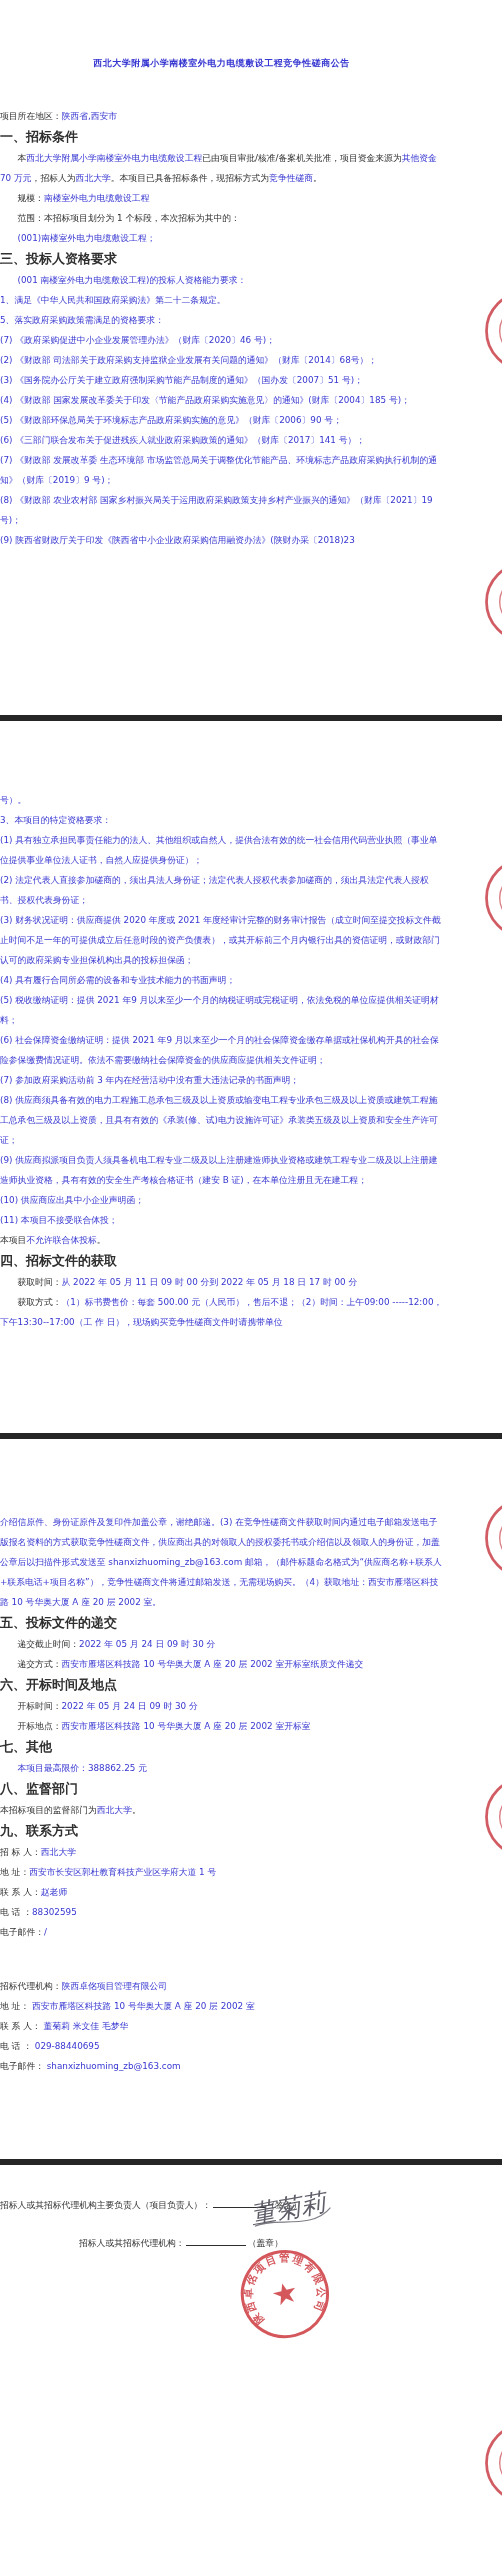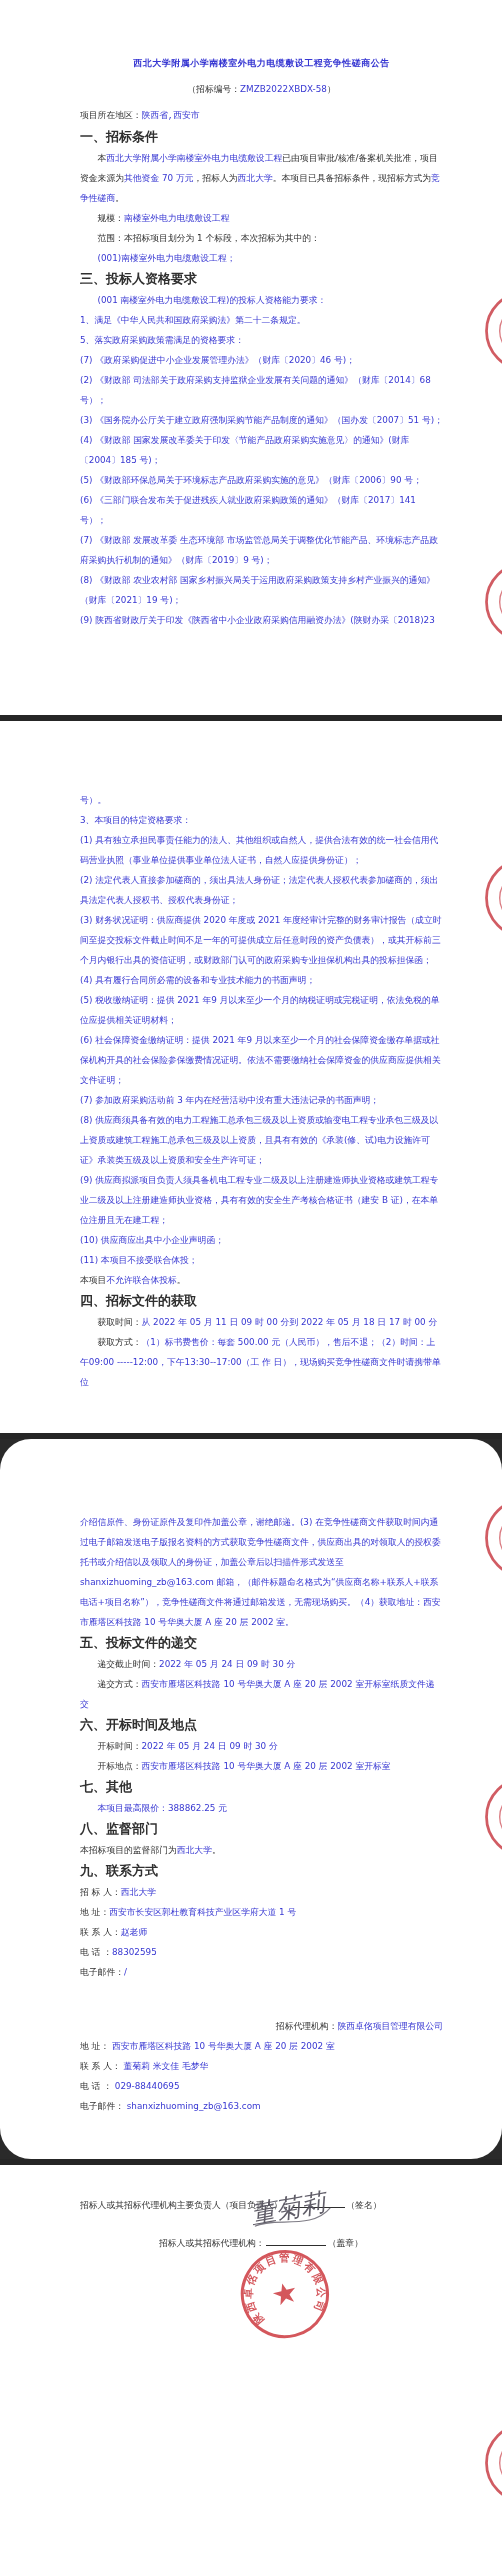--- a/index.html
+++ b/index.html
@@ -1,44 +1,43 @@
 <!DOCTYPE html>
 <html style="font-size:8.8px"><head>
 <meta charset="utf-8">
 <style>
   html,body{margin:0;padding:0;background:#2a2a2a;}
   .doc{position:relative;width:502px;height:2576px;margin:0;background:#2a2a2a;overflow:hidden;
        font-family:"DejaVu Sans",sans-serif;}
   .page{width:502px;background:#ffffff;box-sizing:border-box;
-        padding-left:80px;padding-right:59px;overflow:hidden;
+        padding-right:59px;overflow:hidden;
         font-size:8.8px;line-height:20px;color:#303030;}
   .page-sep{width:502px;height:6px;background:#262626;}
   .line{min-height:20px;}
   .t-title{font-weight:bold;text-align:center;font-size:9px;line-height:24px;letter-spacing:0.5px;}
   .t-subtitle{text-align:center;margin-top:4.4px;}
   .t-heading{font-weight:bold;color:#141414;font-size:13px;line-height:22px;}
   .indent{text-indent:17.5px;}
-  .mt-lg{margin-top:7px;font-family:Liberation Mono, monospace;}
-  .gap-top{margin-top:34px;text-align:right;}
+  .mt-lg{margin-top:31px;}
+  .gap-top{margin-top:34px;}
   .sig-1{margin-top:30px;}
   .sig-2{margin-top:18px;padding-left:79px;}
   .c-k{color:#303030;}
   .c-b{color:#3737d2;}
   .blank{display:inline-block;height:9.9px;border-bottom:0.8px solid #2e2e2e;margin:0 1.6px;vertical-align:baseline;}
   .edge-seal{position:absolute;left:481px;}
   .company-seal{position:absolute;left:237px;top:2245px;transform:rotate(-14deg);}
   .signature{position:absolute;left:247px;top:2177px;}
 </style>
 </head>
 <body>
 
 <div class="doc">
   <section class="page" style="height: 715px; padding-top: 51px;">
       <div class="line t-title"><span class="c-b">西北大学附属小学南楼室外电力电缆敷设工程竞争性磋商公告</span></div>
-      <div class="line t-subtitle"><span class="c-k">（招标编号：</span><span class="c-b">ZMZB2022XBDX-58</span><span class="c-k">）</span></div>
       <div class="line mt-lg"><span class="c-k">项目所在地区：</span><span class="c-b">陕西省,西安市</span></div>
       <div class="line t-heading"><span class="c-k">一、招标条件</span></div>
       <div class="line indent"><span class="c-k">本</span><span class="c-b">西北大学附属小学南楼室外电力电缆敷设工程</span><span class="c-k">已由项目审批/核准/备案机关批准，项目资金来源为</span><span class="c-b">其他资金 70 万元</span><span class="c-k">，招标人为</span><span class="c-b">西北大学</span><span class="c-k">。本项目已具备招标条件，现招标方式为</span><span class="c-b">竞争性磋商</span><span class="c-k">。</span></div>
       <div class="line indent"><span class="c-k">规模：</span><span class="c-b">南楼室外电力电缆敷设工程</span></div>
       <div class="line indent"><span class="c-k">范围：本招标项目划分为 1 个标段，本次招标为其中的：</span></div>
       <div class="line indent"><span class="c-b">(001)南楼室外电力电缆敷设工程；</span></div>
       <div class="line t-heading"><span class="c-k">三、投标人资格要求</span></div>
       <div class="line indent"><span class="c-b">(001 南楼室外电力电缆敷设工程)的投标人资格能力要求：</span></div>
       <div class="line"><span class="c-b">1、满足《中华人民共和国政府采购法》第二十二条规定。</span></div>
       <div class="line"><span class="c-b">5、落实政府采购政策需满足的资格要求：</span></div>
@@ -66,21 +65,21 @@
       <div class="line"><span class="c-b">(8) 供应商须具备有效的电力工程施工总承包三级及以上资质或输变电工程专业承包三级及以上资质或建筑工程施工总承包三级及以上资质，且具有有效的《承装(修、试)电力设施许可证》承装类五级及以上资质和安全生产许可证；</span></div>
       <div class="line"><span class="c-b">(9) 供应商拟派项目负责人须具备机电工程专业二级及以上注册建造师执业资格或建筑工程专业二级及以上注册建造师执业资格，具有有效的安全生产考核合格证书（建安 B 证)，在本单位注册且无在建工程；</span></div>
       <div class="line"><span class="c-b">(10) 供应商应出具中小企业声明函；</span></div>
       <div class="line"><span class="c-b">(11) 本项目不接受联合体投；</span></div>
       <div class="line"><span class="c-k">本项目</span><span class="c-b">不允许联合体投标</span><span class="c-k">。</span></div>
       <div class="line t-heading"><span class="c-k">四、招标文件的获取</span></div>
       <div class="line indent"><span class="c-k">获取时间：</span><span class="c-b">从 2022 年 05 月 11 日 09 时 00 分到 2022 年 05 月 18 日 17 时 00 分</span></div>
       <div class="line indent"><span class="c-k">获取方式：</span><span class="c-b">（1）标书费售价：每套 500.00 元（人民币），售后不退；（2）时间：上午09:00 -----12:00，下午13:30--17:00（工 作 日），现场购买竞争性磋商文件时请携带单位</span></div>
     </section>
   <div class="page-sep"></div>
-  <section class="page" style="height: 720px; padding-top: 73px; border-radius: 31px;">
+  <section class="page" style="height: 720px; padding-top: 73px;">
       <div class="line"><span class="c-b">介绍信原件、身份证原件及复印件加盖公章，谢绝邮递。(3) 在竞争性磋商文件获取时间内通过电子邮箱发送电子版报名资料的方式获取竞争性磋商文件，供应商出具的对领取人的授权委托书或介绍信以及领取人的身份证，加盖公章后以扫描件形式发送至 shanxizhuoming_zb@163.com 邮箱，（邮件标题命名格式为“供应商名称+联系人+联系电话+项目名称”），竞争性磋商文件将通过邮箱发送，无需现场购买。（4）获取地址：西安市雁塔区科技路 10 号华奥大厦 A 座 20 层 2002 室。</span></div>
       <div class="line t-heading"><span class="c-k">五、投标文件的递交</span></div>
       <div class="line indent"><span class="c-k">递交截止时间：</span><span class="c-b">2022 年 05 月 24 日 09 时 30 分</span></div>
       <div class="line indent"><span class="c-k">递交方式：</span><span class="c-b">西安市雁塔区科技路 10 号华奥大厦 A 座 20 层 2002 室开标室纸质文件递交</span></div>
       <div class="line t-heading"><span class="c-k">六、开标时间及地点</span></div>
       <div class="line indent"><span class="c-k">开标时间：</span><span class="c-b">2022 年 05 月 24 日 09 时 30 分</span></div>
       <div class="line indent"><span class="c-k">开标地点：</span><span class="c-b">西安市雁塔区科技路 10 号华奥大厦 A 座 20 层 2002 室开标室</span></div>
       <div class="line t-heading"><span class="c-k">七、其他</span></div>
       <div class="line indent"><span class="c-b">本项目最高限价：388862.25 元</span></div>
       <div class="line t-heading"><span class="c-k">八、监督部门</span></div>

